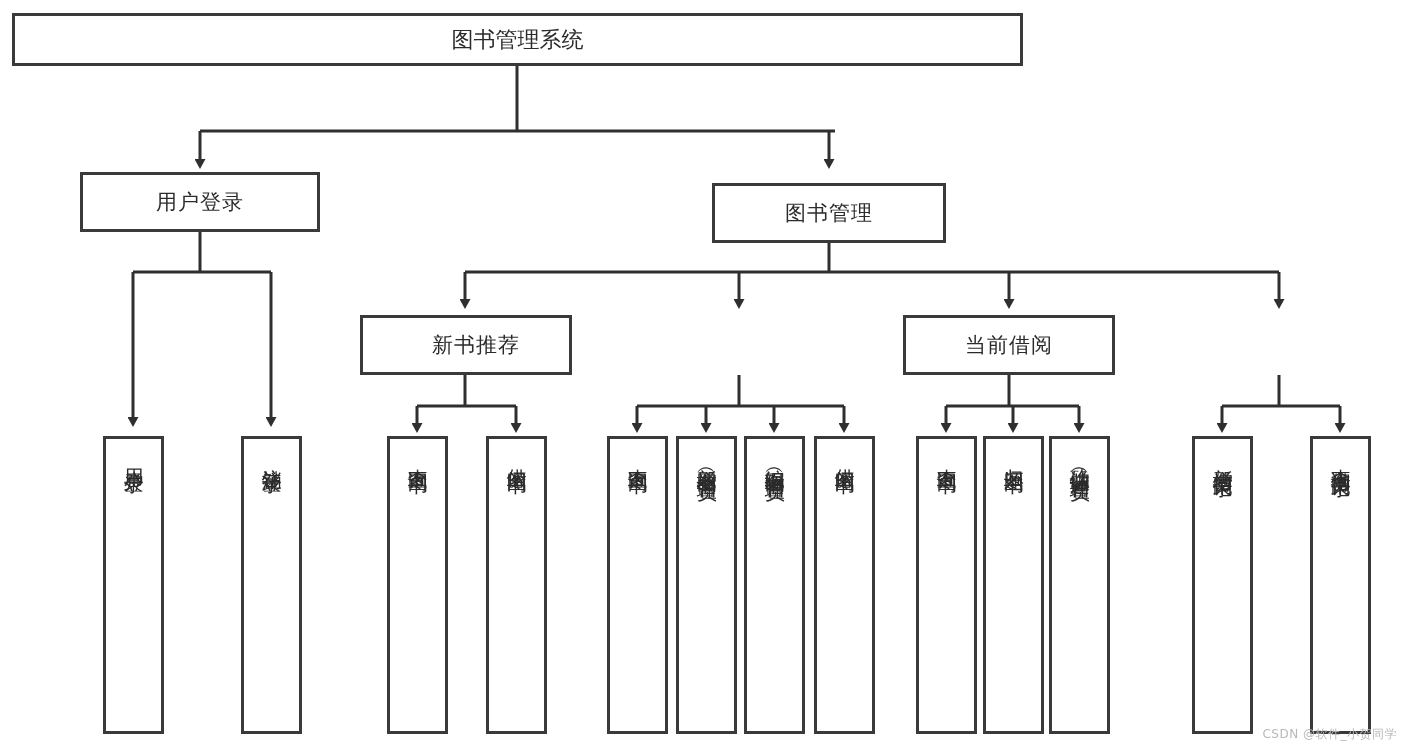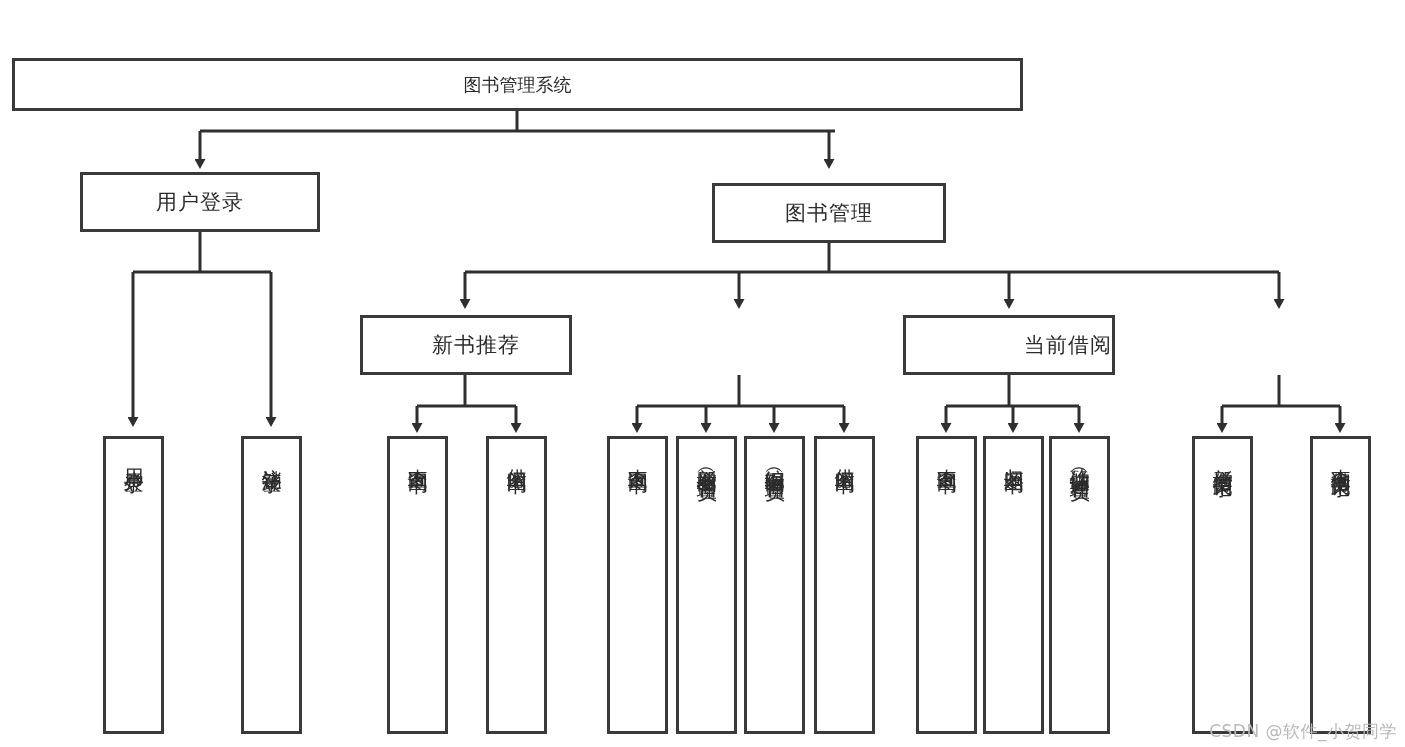--- a/index.html
+++ b/index.html
@@ -35,43 +35,42 @@
     align-items: center;
     justify-content: center;
     color: #2b2b2b;
     text-align: center;
   }
   .node.h {
     font-size: 21px;
     letter-spacing: 1px;
   }
   .node.root {
-    font-size: 18px;
+    font-size: 22px;
     border-width: 3px;
-    margin-top: 45px;
   }
   .node.leaf {
     font-size: 20px;
     letter-spacing: 2px;
     padding: 14px 0 10px 0;
     align-items: flex-start;
     justify-content: center;
   }
   .vtext {
     writing-mode: vertical-rl;
     text-orientation: upright;
     line-height: 1.08;
     white-space: pre-line;
     display: block;
   }
   .watermark {
     position: absolute;
     right: 8px;
     bottom: 4px;
-    font-size: 17px;
+    font-size: 12px;
     color: #b9b9b9;
     letter-spacing: 0.5px;
     white-space: nowrap;
   }
 </style>
 </head>
 <body>
 
 <div id="canvas">
 
@@ -132,21 +131,21 @@
   <div class="node h" style="left:80px; top:172px; width:240px; height:60px;">
     <span>用户登录</span>
   </div>
   <div class="node h" style="left:712px; top:172px; width:234px; height:60px;margin-top:11px;">
     <span>图书管理</span>
   </div>
 
   <div class="node h" style="left:360px; top:315px; width:212px; height:60px;padding-left:20px;">
     <span>新书推荐</span>
   </div>
-  <div class="node h" style="left:903px; top:315px; width:212px; height:60px;justify-content:flex-end;">
+  <div class="node h" style="left:903px; top:315px; width:212px; height:60px;">
     <span>当前借阅</span>
   </div>
 
   <div class="node leaf" style="left:103px; top:436px; width:61px; height:298px;">
     <span class="vtext">用户登录</span>
   </div>
   <div class="node leaf" style="left:241px; top:436px; width:61px; height:298px;">
     <span class="vtext">注销登录</span>
   </div>
 

